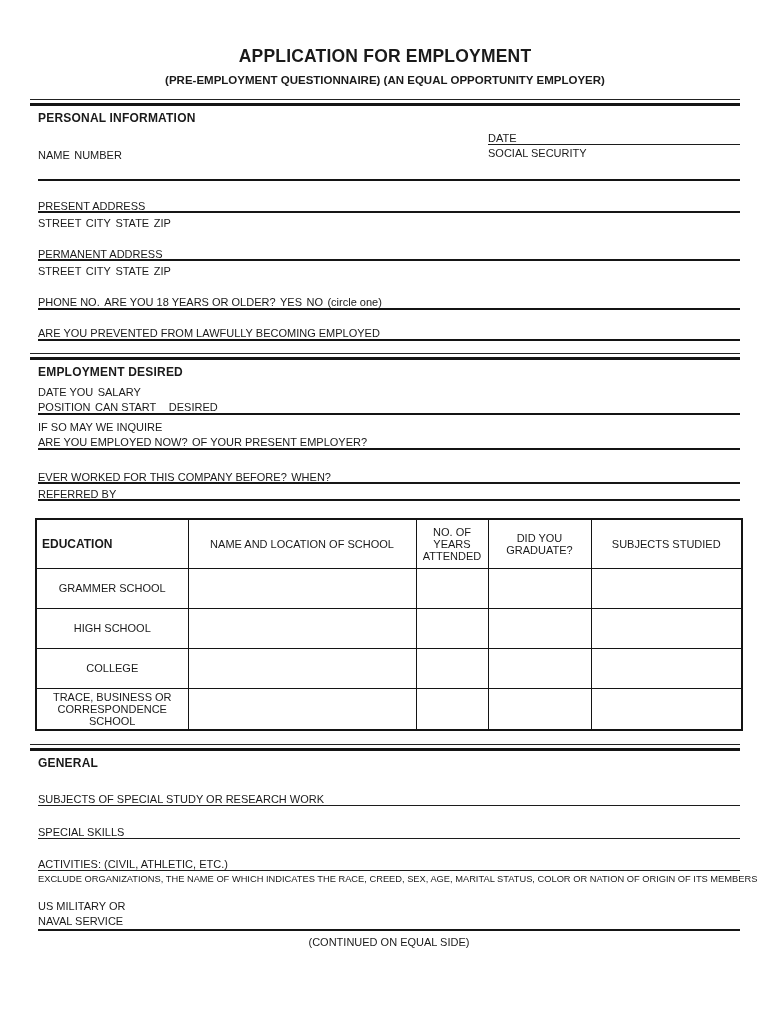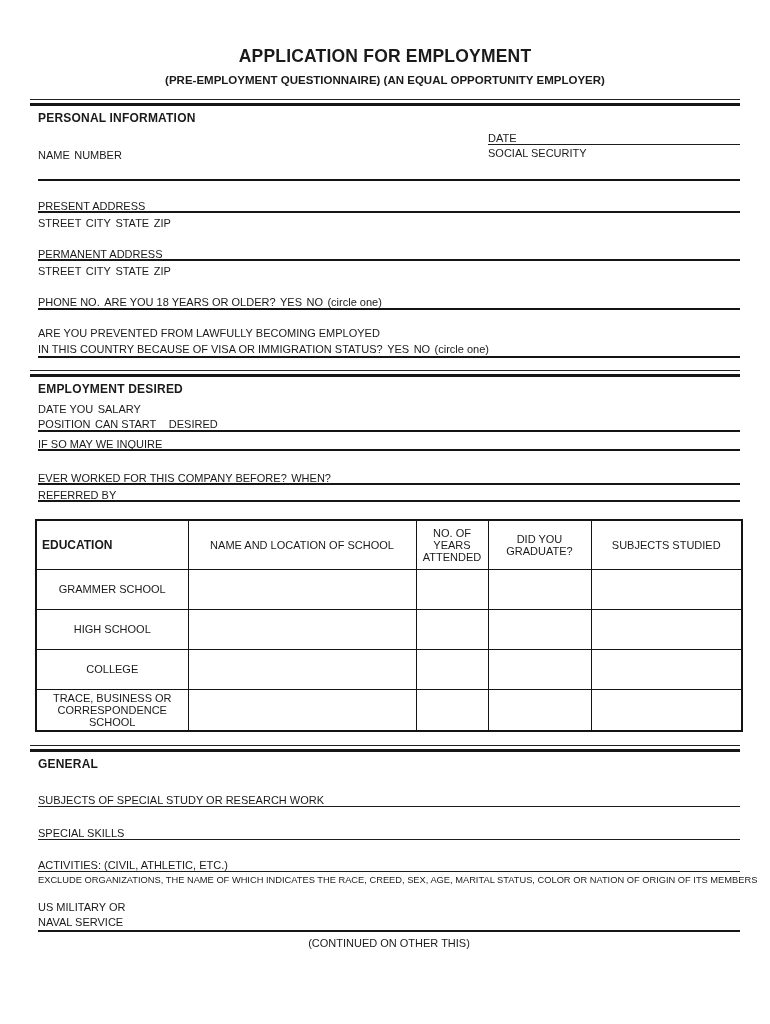--- a/index.html
+++ b/index.html
@@ -160,26 +160,20 @@
       <span class="lbl abs" style="left:219px;">ARE YOU 18 YEARS OR OLDER?</span>
       <span class="lbl abs" style="left:402px;">YES</span>
       <span class="lbl abs" style="left:492px;">NO</span>
       <span class="lbl abs" style="left:552px;">(circle one)</span>
     </div>
 
     <div class="block-visa">
       <div class="l1">
         <span class="lbl abs" style="left:0;">ARE YOU PREVENTED FROM LAWFULLY BECOMING EMPLOYED</span>
       </div>
-      <div class="l2">
-        <span class="lbl abs" style="left:0;">IN THIS COUNTRY BECAUSE OF VISA OR IMMIGRATION STATUS?</span>
-        <span class="lbl abs" style="left:402px;">YES</span>
-        <span class="lbl abs" style="left:492px;">NO</span>
-        <span class="lbl abs" style="left:552px;">(circle one)</span>
-      </div>
     </div>
   </div>
 
   <div class="rule-double rd-2"></div>
 
   <div class="content">
 
     <div class="sec-heading">EMPLOYMENT DESIRED</div>
 
     <div class="block-two" style="margin-top:3px;">
@@ -193,20 +187,26 @@
         <span class="lbl abs" style="left:282px;">CAN START</span>
         <span class="fill" style="left:345px; right:260px;"></span>
         <span class="lbl abs" style="left:452px;padding-left:8px;">DESIRED</span>
         <span class="fill" style="left:500px; right:0;"></span>
       </div>
     </div>
 
     <div class="block-employed">
       <div class="l1">
         <span class="lbl abs" style="left:282px;">IF SO MAY WE INQUIRE</span>
+      </div>
+      <div class="l2">
+        <span class="lbl abs" style="left:0;">ARE YOU EMPLOYED NOW?</span>
+        <span class="fill" style="left:135px; right:430px;"></span>
+        <span class="lbl abs" style="left:282px;">OF YOUR PRESENT EMPLOYER?</span>
+        <span class="fill" style="left:440px; right:0;"></span>
       </div>
     </div>
 
     <div class="row-worked">
       <span class="lbl abs" style="left:0;">EVER WORKED FOR THIS COMPANY BEFORE?</span>
       <span class="fill" style="left:230px; right:360px;"></span>
       <span class="lbl abs" style="left:350px;">WHEN?</span>
       <span class="fill" style="left:392px; right:0;"></span>
     </div>
 
@@ -284,16 +284,16 @@
       <span class="fill" style="left:190px; right:0;"></span>
     </div>
 
     <div class="note">EXCLUDE ORGANIZATIONS, THE NAME OF WHICH INDICATES THE RACE, CREED, SEX, AGE, MARITAL STATUS, COLOR OR NATION OF ORIGIN OF ITS MEMBERS</div>
 
     <div class="block-military">
       <span class="lbl">US MILITARY OR</span>
       <span class="lbl">NAVAL SERVICE</span>
     </div>
 
-    <div class="continued">(CONTINUED ON OTHER THIS)</div>
+    <div class="continued">(CONTINUED ON EQUAL SIDE)</div>
   </div>
 
 </div>
 
 </body></html>

